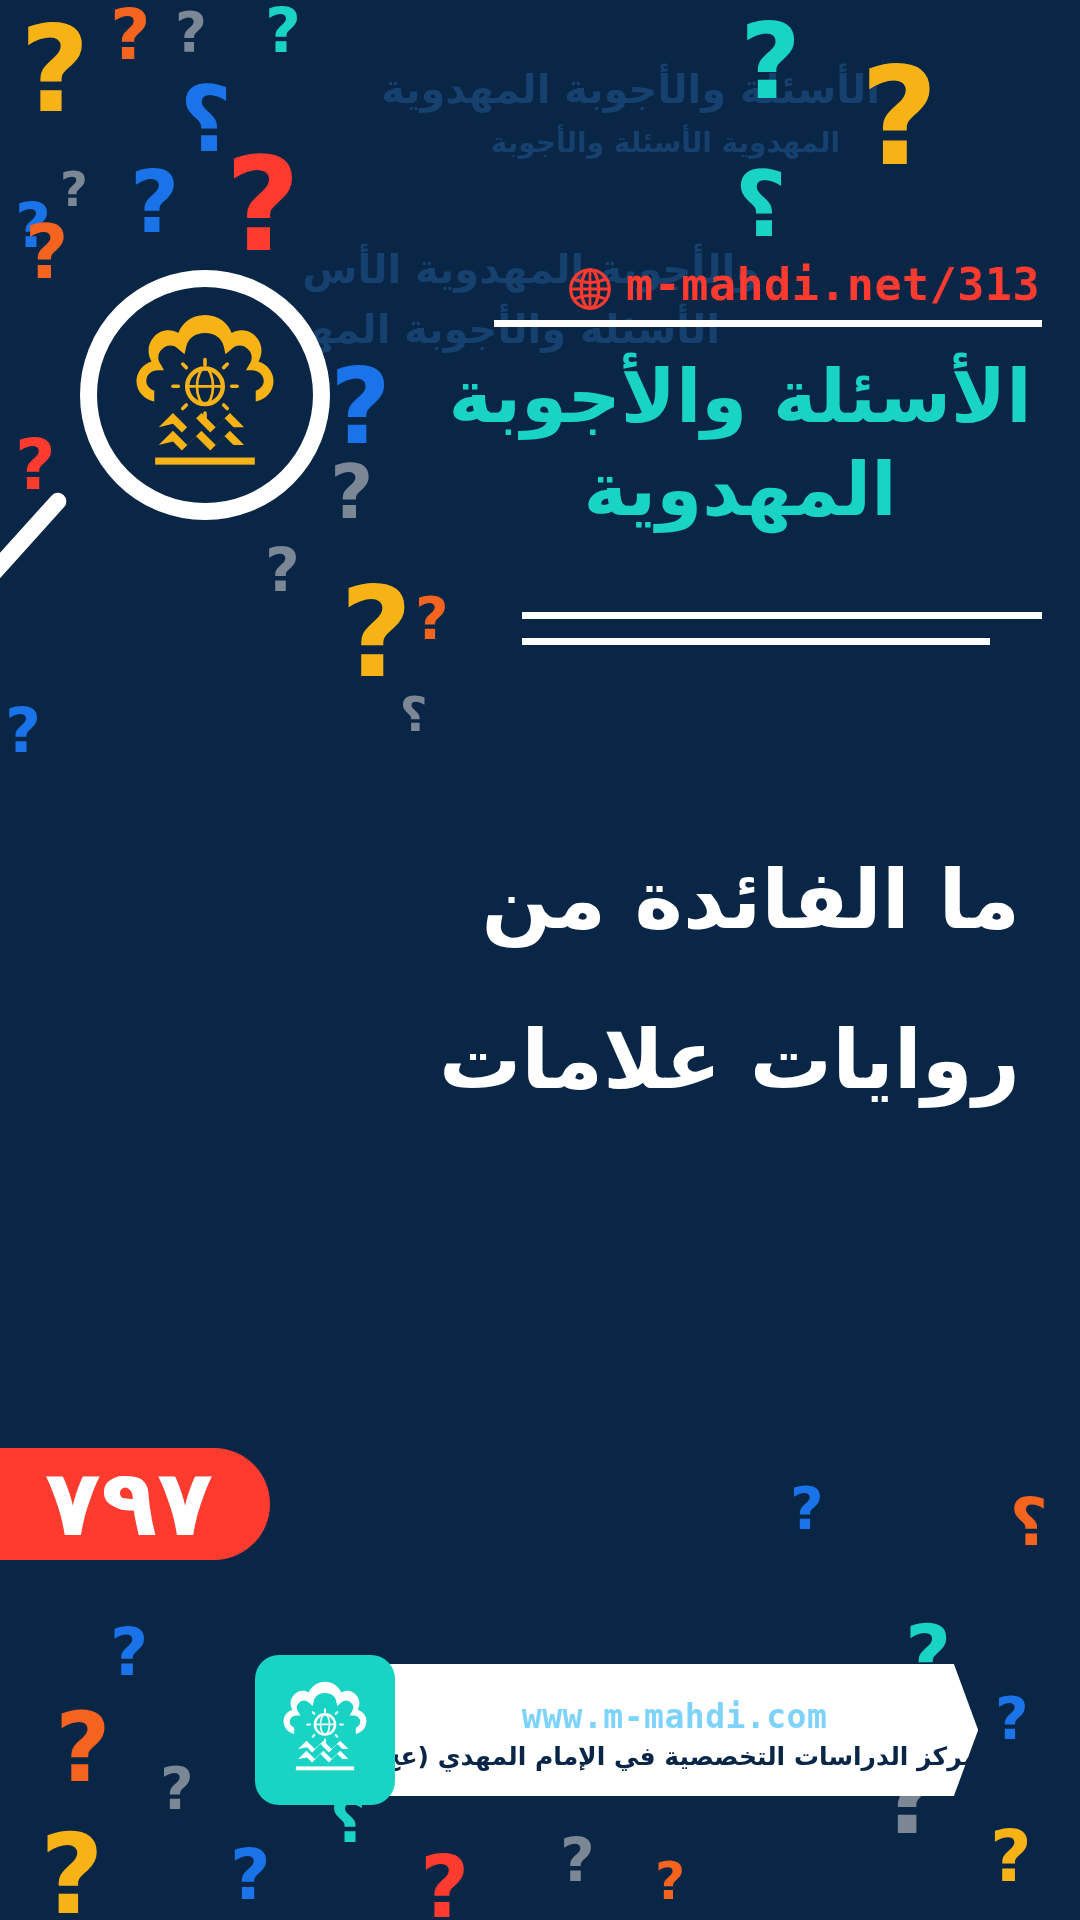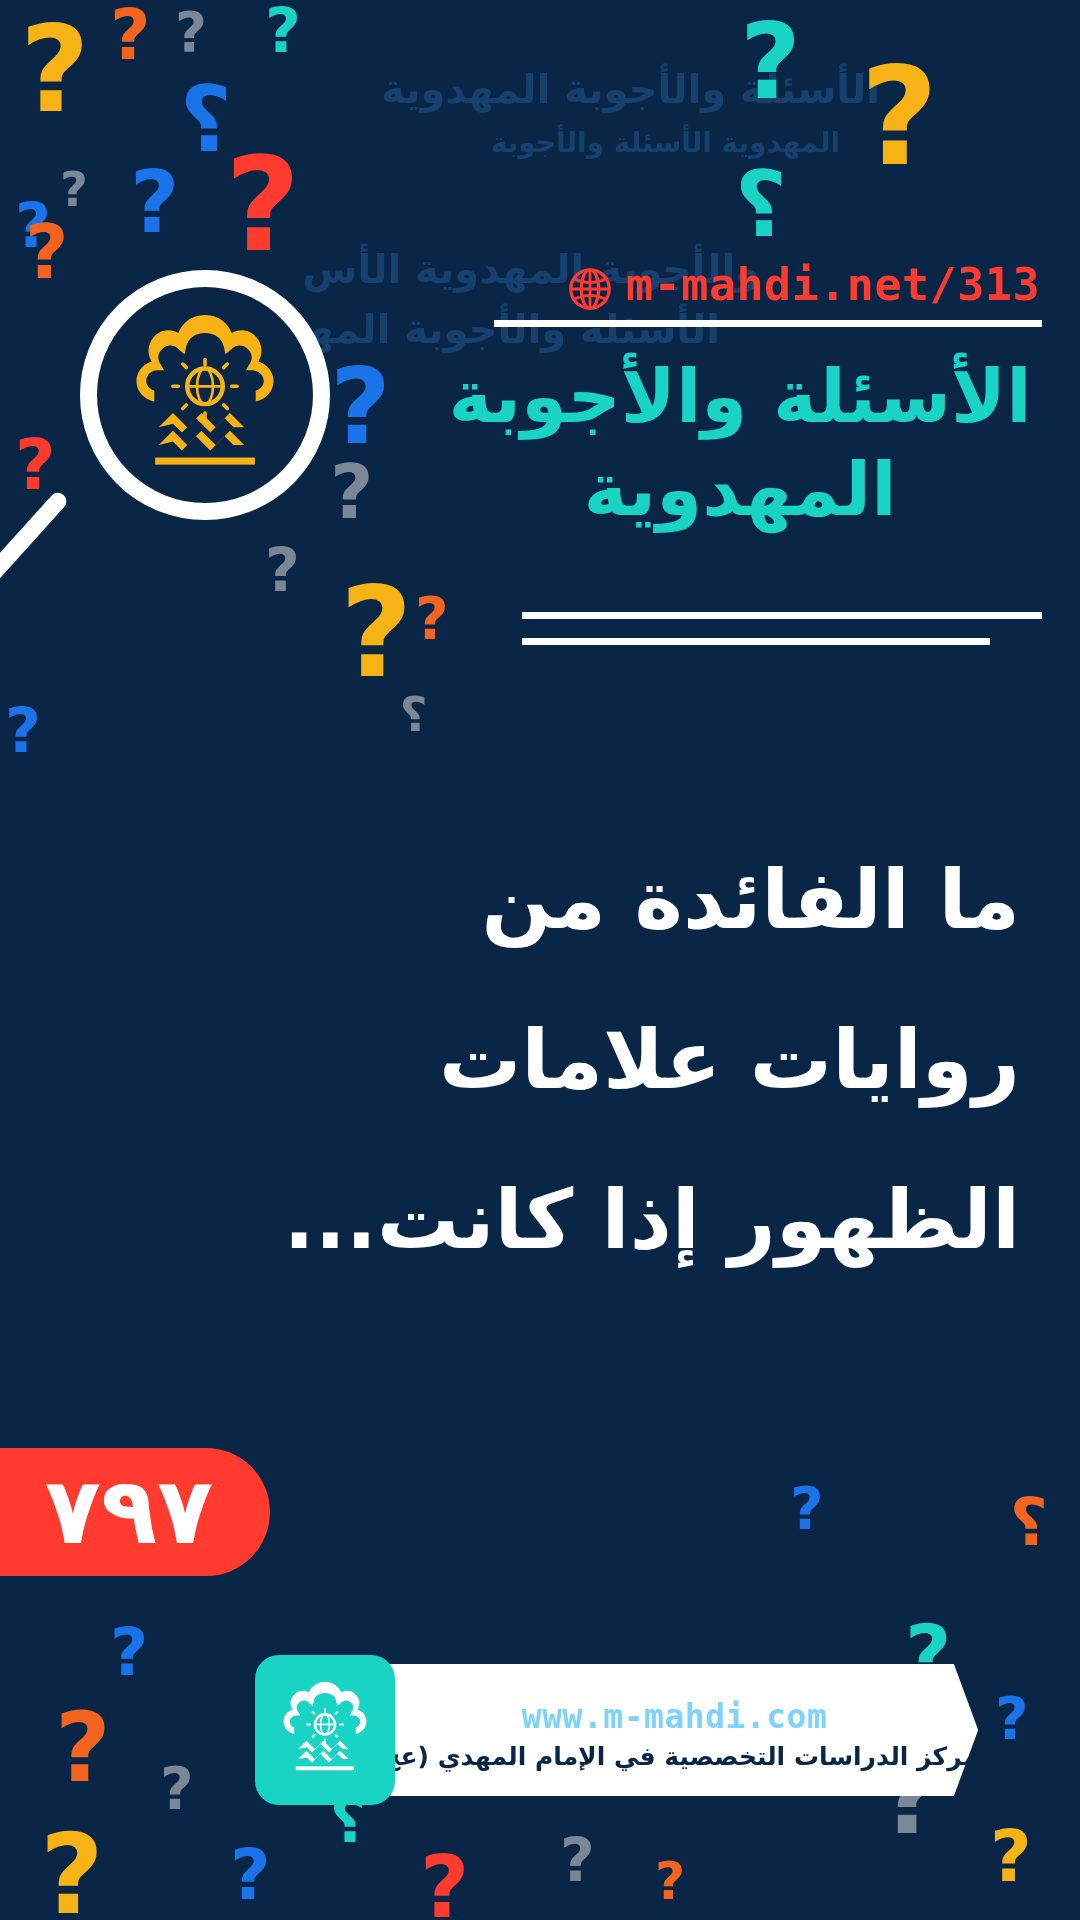--- a/index.html
+++ b/index.html
@@ -171,21 +171,21 @@
     letter-spacing: 0;
   }
   .question .qline { display: block; }
 
   
   .badge {
     position: absolute;
     left: 0;
     top: 1448px;
     min-width: 270px;
-    height: 128px;
+    height: 112px;
     background: #ff3b30;
     border-radius: 0 64px 64px 0;
     display: flex;
     align-items: center;
     justify-content: center;
     padding: 0 40px 0 28px;
   }
   .badge-text {
     color: #ffffff;
     font-family: "DejaVu Sans", sans-serif;
@@ -352,21 +352,20 @@
   <div class="brand-title">
     <span class="l1">الأسئلة والأجوبة</span>
     <span class="l2">المهدوية</span>
   </div>
   <div class="title-rule-a"></div>
   <div class="title-rule-b"></div>
 
   <div class="question">
     <span class="qline">ما الفائدة من</span>
     <span class="qline">روايات علامات</span>
-    <span class="qline">الظهور إذا كانت...</span>
   </div>
 
   <div class="badge">
     <span class="badge-text">٧٩٧</span>
   </div>
 
   <div class="footer">
     <div class="footer-logo">
       <svg viewBox="0 0 200 200" width="112" height="120">
         <g fill="#ffffff">

